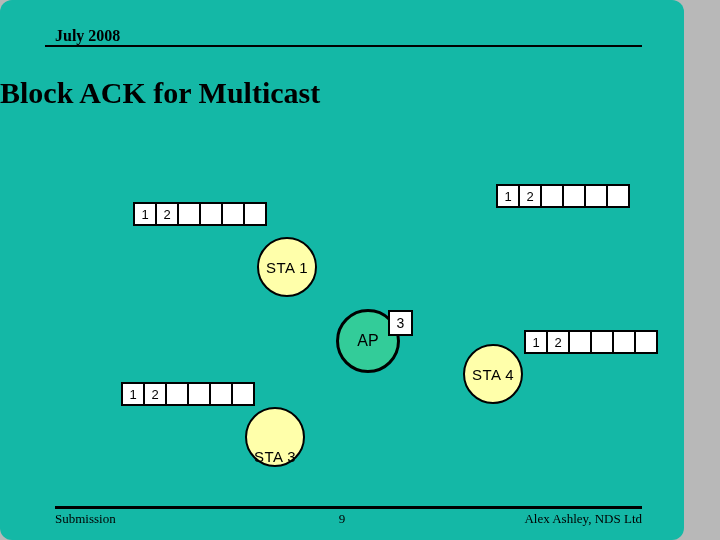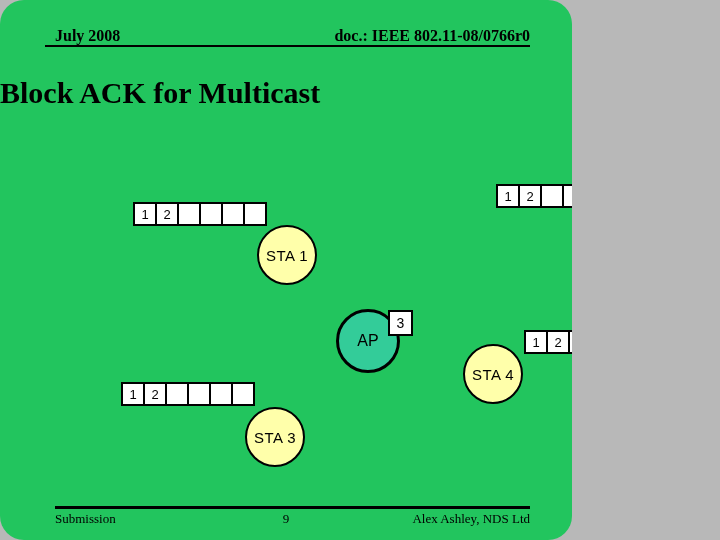--- a/index.html
+++ b/index.html
@@ -1,20 +1,20 @@
 <!DOCTYPE html>
 <html style="--sta-fill: #ffffaa; --ap-fill: #33cc99;"><head>
 <meta charset="utf-8">
 <style>
   html, body { margin: 0; padding: 0; background: #b8b8b8; }
   .slide {
     position: relative;
-    width: 572px; height: 540px;
-    background: #22c55e;
-    border-radius: 24px;
+    width: 684px; height: 540px;
+    background: #14b8a6;
+    border-radius: 12px;
     overflow: hidden;
     font-family: "Liberation Serif", serif;
   }
 
   
   .header-date {
     position: absolute; left: 55px; top: 27px;
     font-size: 16px; font-weight: bold; color: #000;
   }
   .header-doc {
@@ -67,23 +67,23 @@
     font-size: 15px;
     letter-spacing: 0.5px;
     white-space: nowrap;
   }
   .ap {
     width: 58px; height: 58px;
     border: 3px solid #000;
     background: var(--ap-fill, #33cc99);
     font-size: 16px;
   }
-  .node-sta1 { left: 257px; top: 225px; justify-content: center; }
+  .node-sta1 { left: 257px; top: 237px; justify-content: center; }
   .node-sta2 { left: 459px; top: 214px; }
-  .node-sta3 { left: 245px; top: 407px; }
+  .node-sta3 { left: 245px; top: 407px; align-items: flex-end; }
   .node-sta4 { left: 463px; top: 344px; text-align: center; }
   .node-ap   { left: 336px; top: 309px; }
 
   .ap-badge {
     position: absolute; left: 388px; top: 310px;
     width: 21px; height: 22px;
     border: 2px solid #000; background: #fff;
     display: flex; align-items: center; justify-content: center;
     font-family: "Liberation Sans", sans-serif;
     font-size: 14px; color: #000;
@@ -106,21 +106,20 @@
     position: absolute; right: 42px; top: 511px;
     font-size: 13px; color: #000;
   }
 </style>
 </head>
 <body>
 
 <div class="slide">
 
   <span class="header-date">July 2008</span>
-  <span class="header-doc">doc.: IEEE 802.11-08/0766r0</span>
   <div class="header-rule"></div>
 
   <h1 class="slide-title">Block ACK for Multicast</h1>
 
   <div class="bitmap bitmap-sta1">
     <div class="cell">1</div>
     <div class="cell">2</div>
     <div class="cell"></div>
     <div class="cell"></div>
     <div class="cell"></div>

